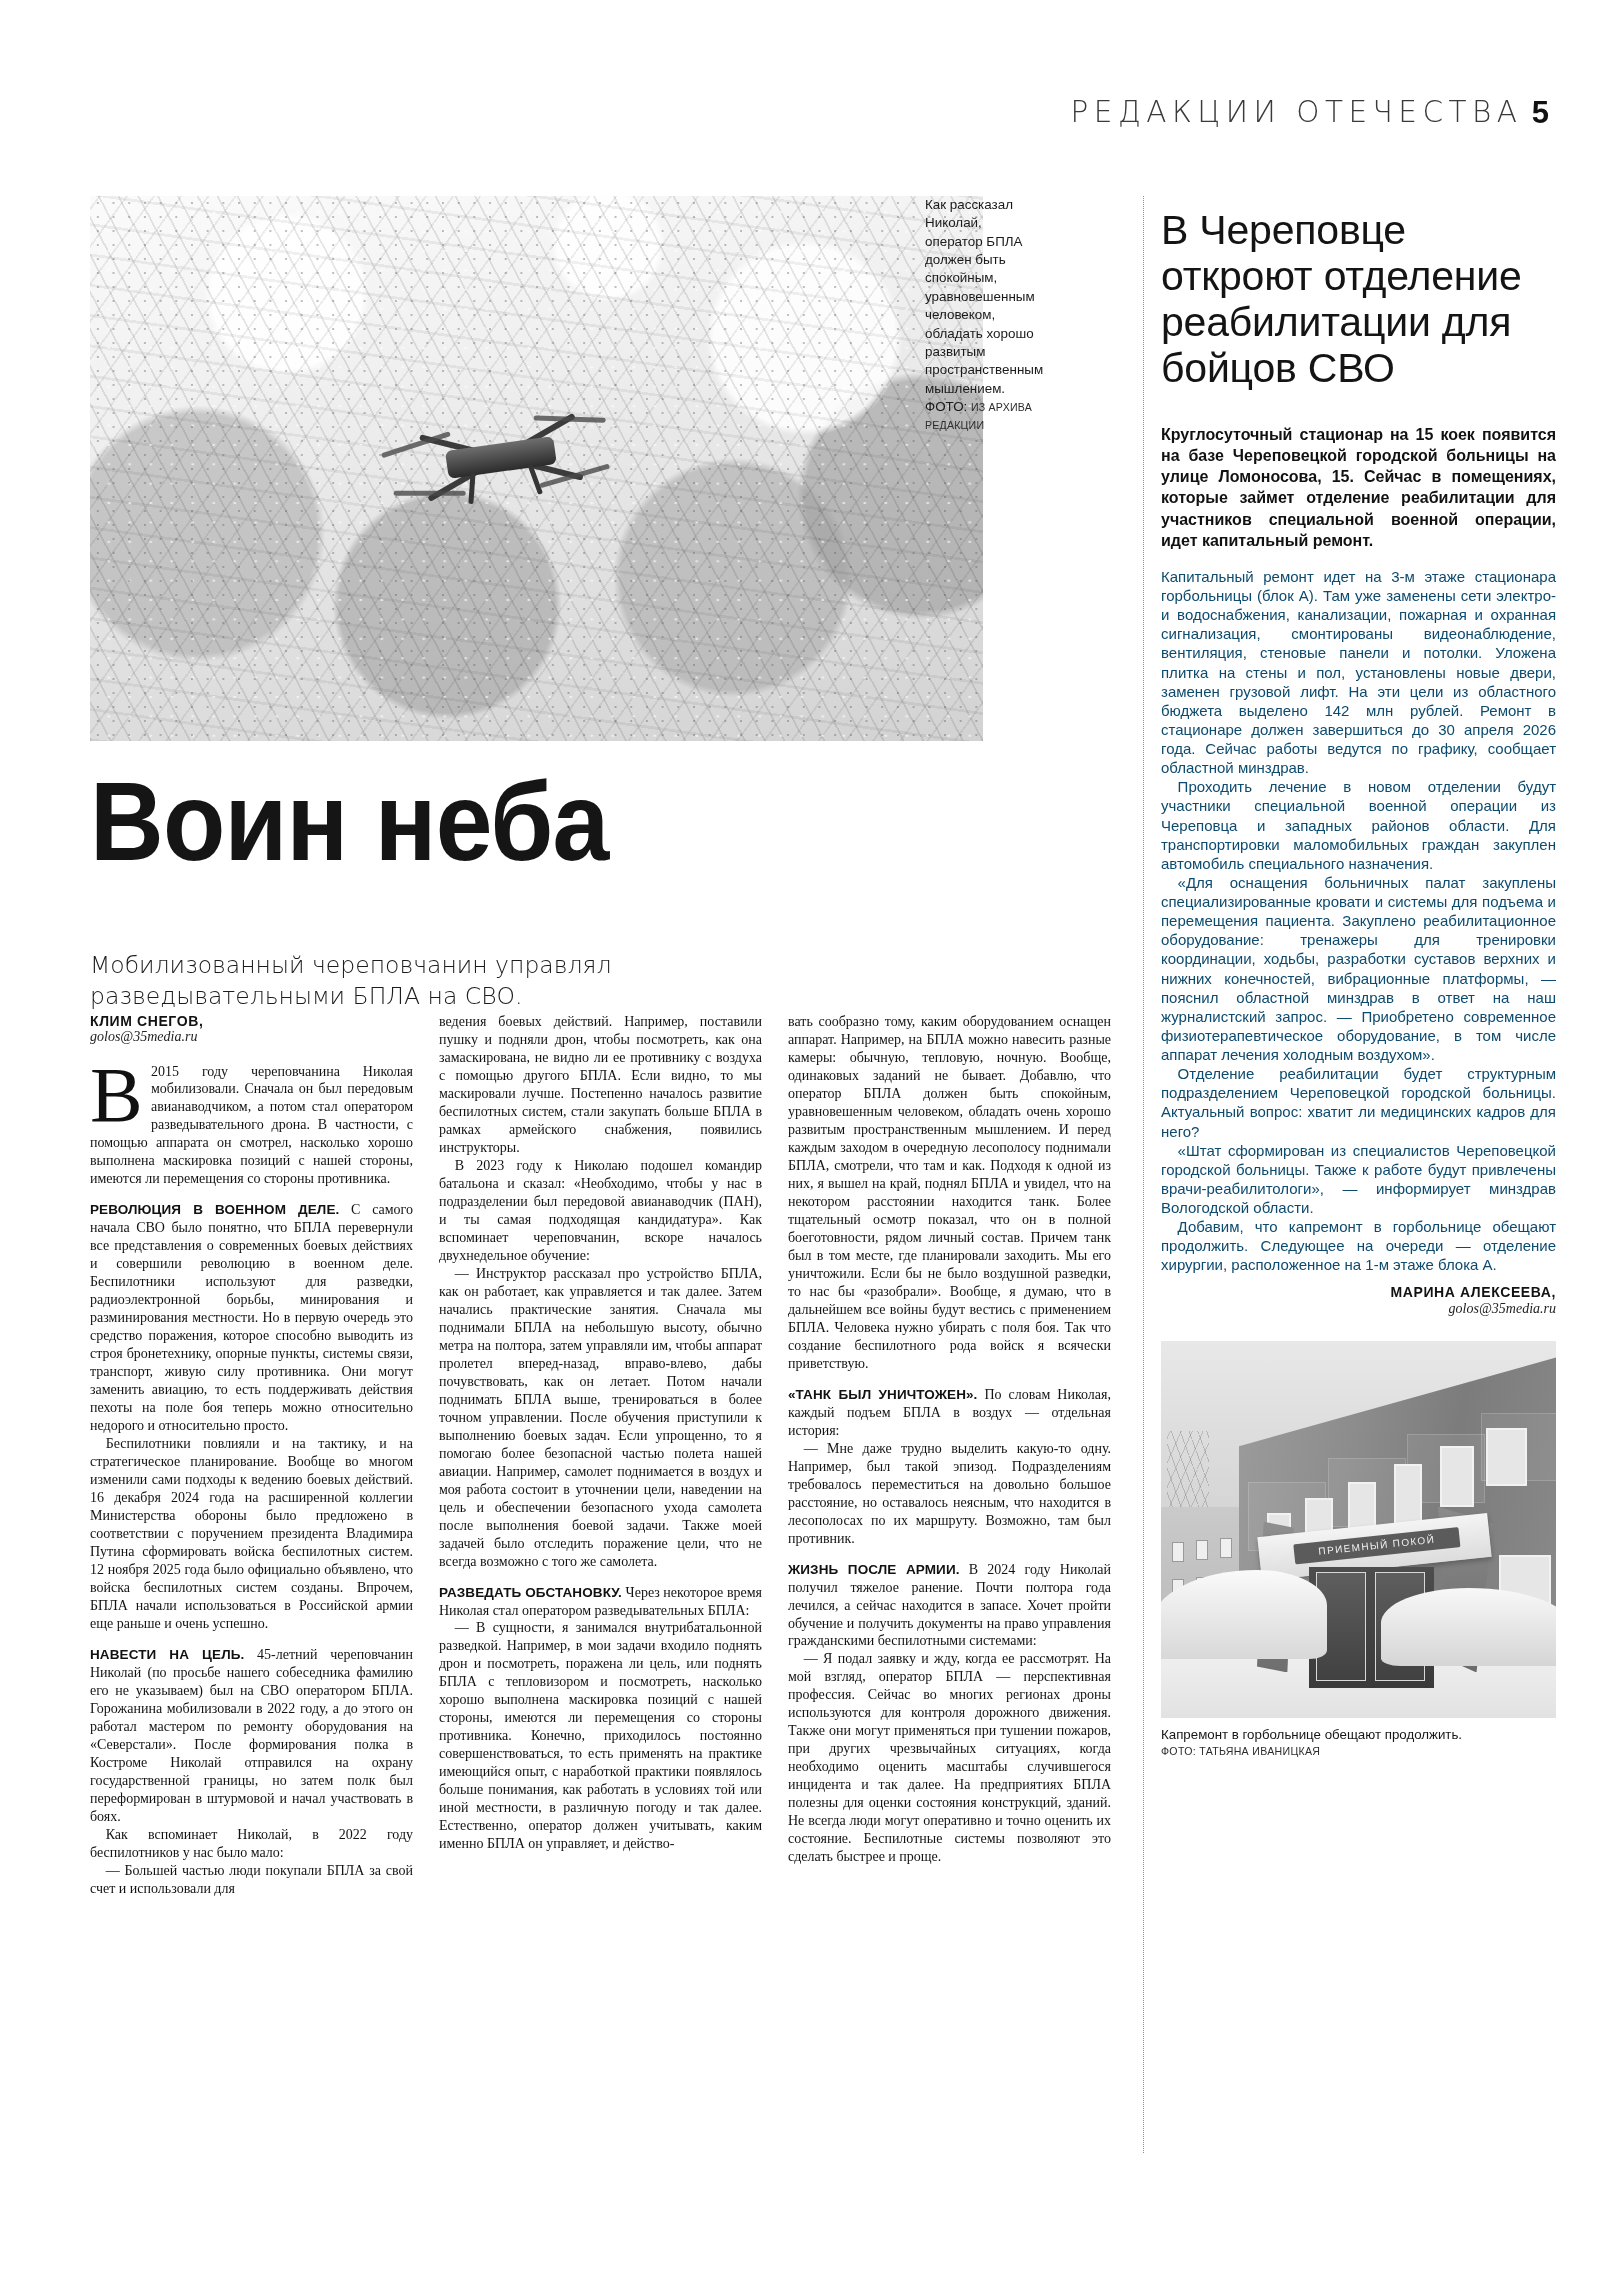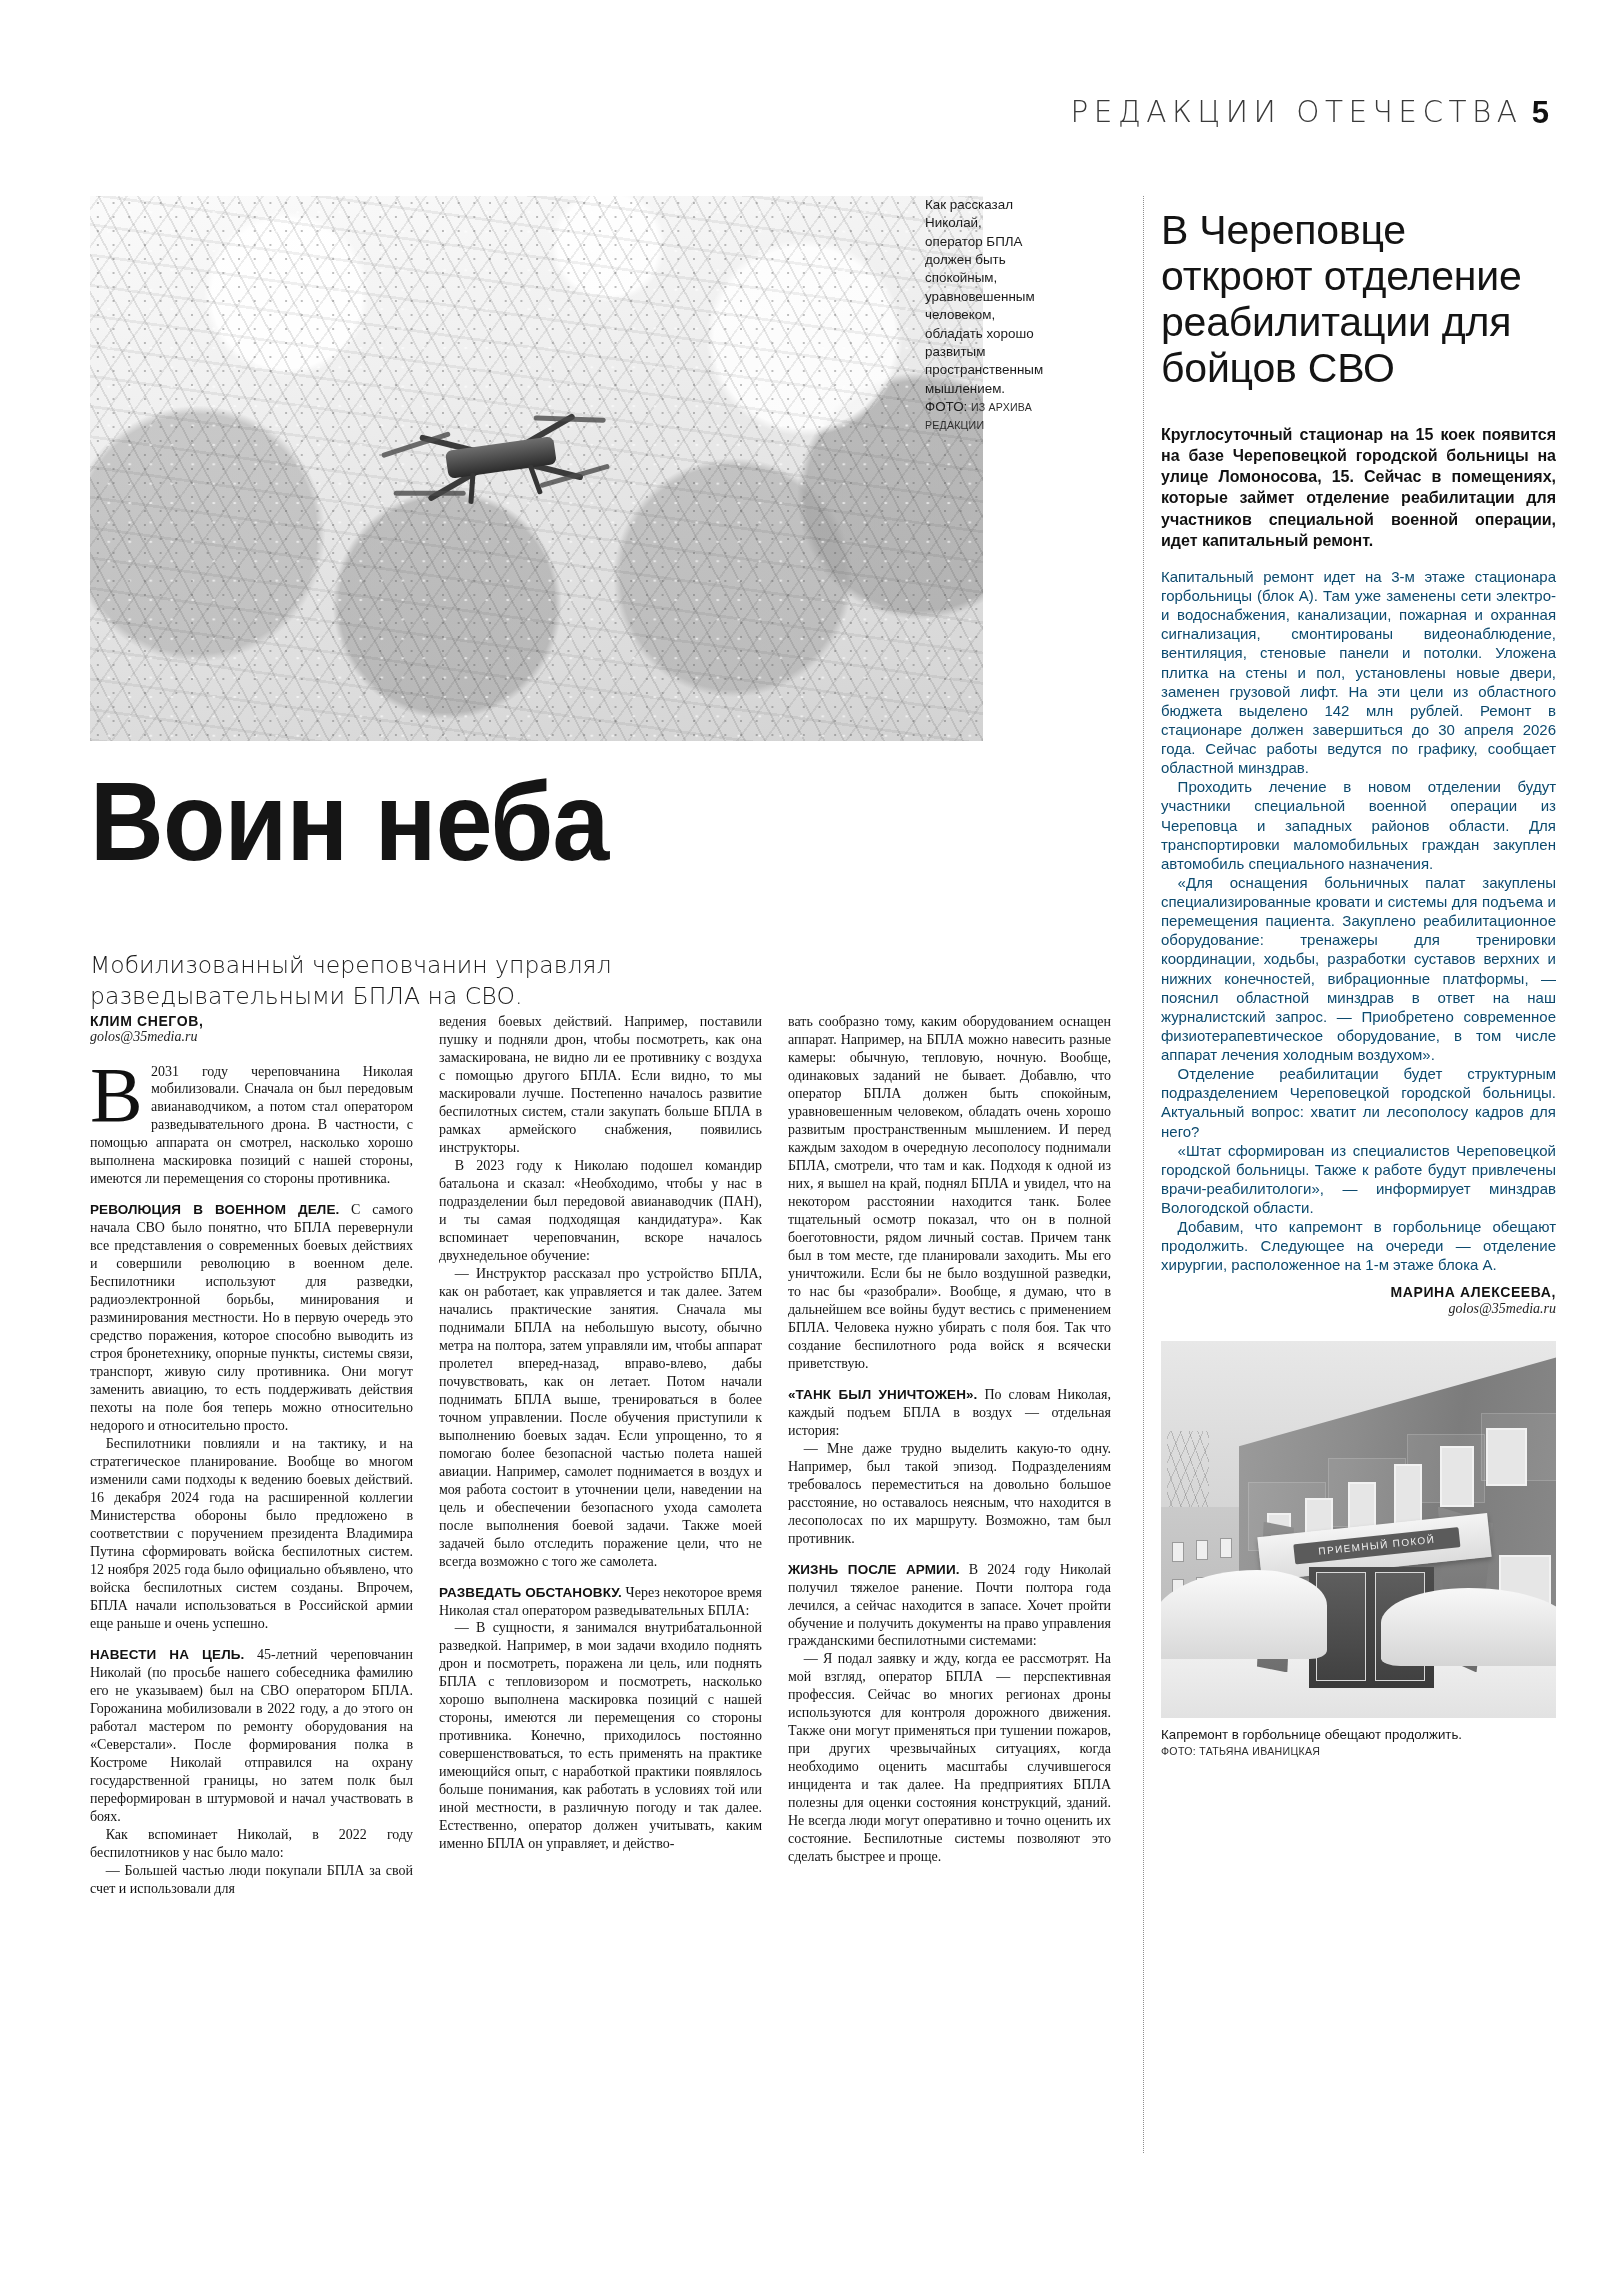--- a/index.html
+++ b/index.html
@@ -330,21 +330,21 @@
   </div>
 
   <div class="cols">
 
     <div class="col">
       <div class="byline">
         <div class="name">КЛИМ СНЕГОВ,</div>
         <div class="mail">golos@35media.ru</div>
       </div>
 
-      <p class="no-indent dropcap-para"><span class="dropcap">В</span><span>2031 году череповчанина Николая мобилизовали. Сначала он был передовым авианаводчиком, а потом стал оператором разведывательного дрона. В частности, с помощью аппарата он смотрел, насколько хорошо выполнена маскировка позиций с нашей стороны, имеются ли перемещения со стороны противника.</span></p>
+      <p class="no-indent dropcap-para"><span class="dropcap">В</span><span>2015 году череповчанина Николая мобилизовали. Сначала он был передовым авианаводчиком, а потом стал оператором разведывательного дрона. В частности, с помощью аппарата он смотрел, насколько хорошо выполнена маскировка позиций с нашей стороны, имеются ли перемещения со стороны противника.</span></p>
 
       <p class="sec no-indent"><span class="sec-head">РЕВОЛЮЦИЯ В ВОЕННОМ ДЕЛЕ.</span><span> С самого начала СВО было понятно, что БПЛА перевернули все представления о современных боевых действиях и совершили революцию в военном деле. Беспилотники используют для разведки, радиоэлектронной борьбы, минирования и разминирования местности. Но в первую очередь это средство поражения, которое способно выводить из строя бронетехнику, опорные пункты, системы связи, транспорт, живую силу противника. Они могут заменить авиацию, то есть поддерживать действия пехоты на поле боя теперь можно относительно недорого и относительно просто.</span></p>
 
       <p>Беспилотники повлияли и на тактику, и на стратегическое планирование. Вообще во многом изменили сами подходы к ведению боевых действий. 16 декабря 2024 года на расширенной коллегии Министерства обороны было предложено в соответствии с поручением президента Владимира Путина сформировать войска беспилотных систем. 12 ноября 2025 года было официально объявлено, что войска беспилотных систем созданы. Впрочем, БПЛА начали использоваться в Российской армии еще раньше и очень успешно.</p>
 
       <p class="sec no-indent"><span class="sec-head">НАВЕСТИ НА ЦЕЛЬ.</span><span> 45-летний череповчанин Николай (по просьбе нашего собеседника фамилию его не указываем) был на СВО оператором БПЛА. Горожанина мобилизовали в 2022 году, а до этого он работал мастером по ремонту оборудования на «Северстали». После формирования полка в Костроме Николай отправился на охрану государственной границы, но затем полк был переформирован в штурмовой и начал участвовать в боях.</span></p>
 
       <p>Как вспоминает Николай, в 2022 году беспилотников у нас было мало:</p>
       <p>— Большей частью люди покупали БПЛА за свой счет и использовали для</p>
     </div>
@@ -375,21 +375,21 @@
   <div class="rail-rule"></div>
 
   <div class="rail">
     <h2>В Череповце откроют отделение реабилитации для бойцов СВО</h2>
     <div class="lede">Круглосуточный стационар на 15 коек появится на базе Череповецкой городской больницы на улице Ломоносова, 15. Сейчас в помещениях, которые займет отделение реабилитации для участников специальной военной операции, идет капитальный ремонт.</div>
 
     <div class="body">
       <p class="first">Капитальный ремонт идет на 3-м этаже стационара горбольницы (блок А). Там уже заменены сети электро- и водоснабжения, канализации, пожарная и охранная сигнализация, смонтированы видеонаблюдение, вентиляция, стеновые панели и потолки. Уложена плитка на стены и пол, установлены новые двери, заменен грузовой лифт. На эти цели из областного бюджета выделено 142 млн рублей. Ремонт в стационаре должен завершиться до 30 апреля 2026 года. Сейчас работы ведутся по графику, сообщает областной минздрав.</p>
       <p>Проходить лечение в новом отделении будут участники специальной военной операции из Череповца и западных районов области. Для транспортировки маломобильных граждан закуплен автомобиль специального назначения.</p>
       <p>«Для оснащения больничных палат закуплены специализированные кровати и системы для подъема и перемещения пациента. Закуплено реабилитационное оборудование: тренажеры для тренировки координации, ходьбы, разработки суставов верхних и нижних конечностей, вибрационные платформы, — пояснил областной минздрав в ответ на наш журналистский запрос. — Приобретено современное физиотерапевтическое оборудование, в том числе аппарат лечения холодным воздухом».</p>
-      <p>Отделение реабилитации будет структурным подразделением Череповецкой городской больницы. Актуальный вопрос: хватит ли лесополосу кадров для него?</p>
+      <p>Отделение реабилитации будет структурным подразделением Череповецкой городской больницы. Актуальный вопрос: хватит ли медицинских кадров для него?</p>
       <p>«Штат сформирован из специалистов Череповецкой городской больницы. Также к работе будут привлечены врачи-реабилитологи», — информирует минздрав Вологодской области.</p>
       <p>Добавим, что капремонт в горбольнице обещают продолжить. Следующее на очереди — отделение хирургии, расположенное на 1-м этаже блока А.</p>
     </div>
 
     <div class="author">
       <span class="name">МАРИНА АЛЕКСЕЕВА,</span>
       <span class="mail">golos@35media.ru</span>
     </div>
 
     <div class="rail-photo">

